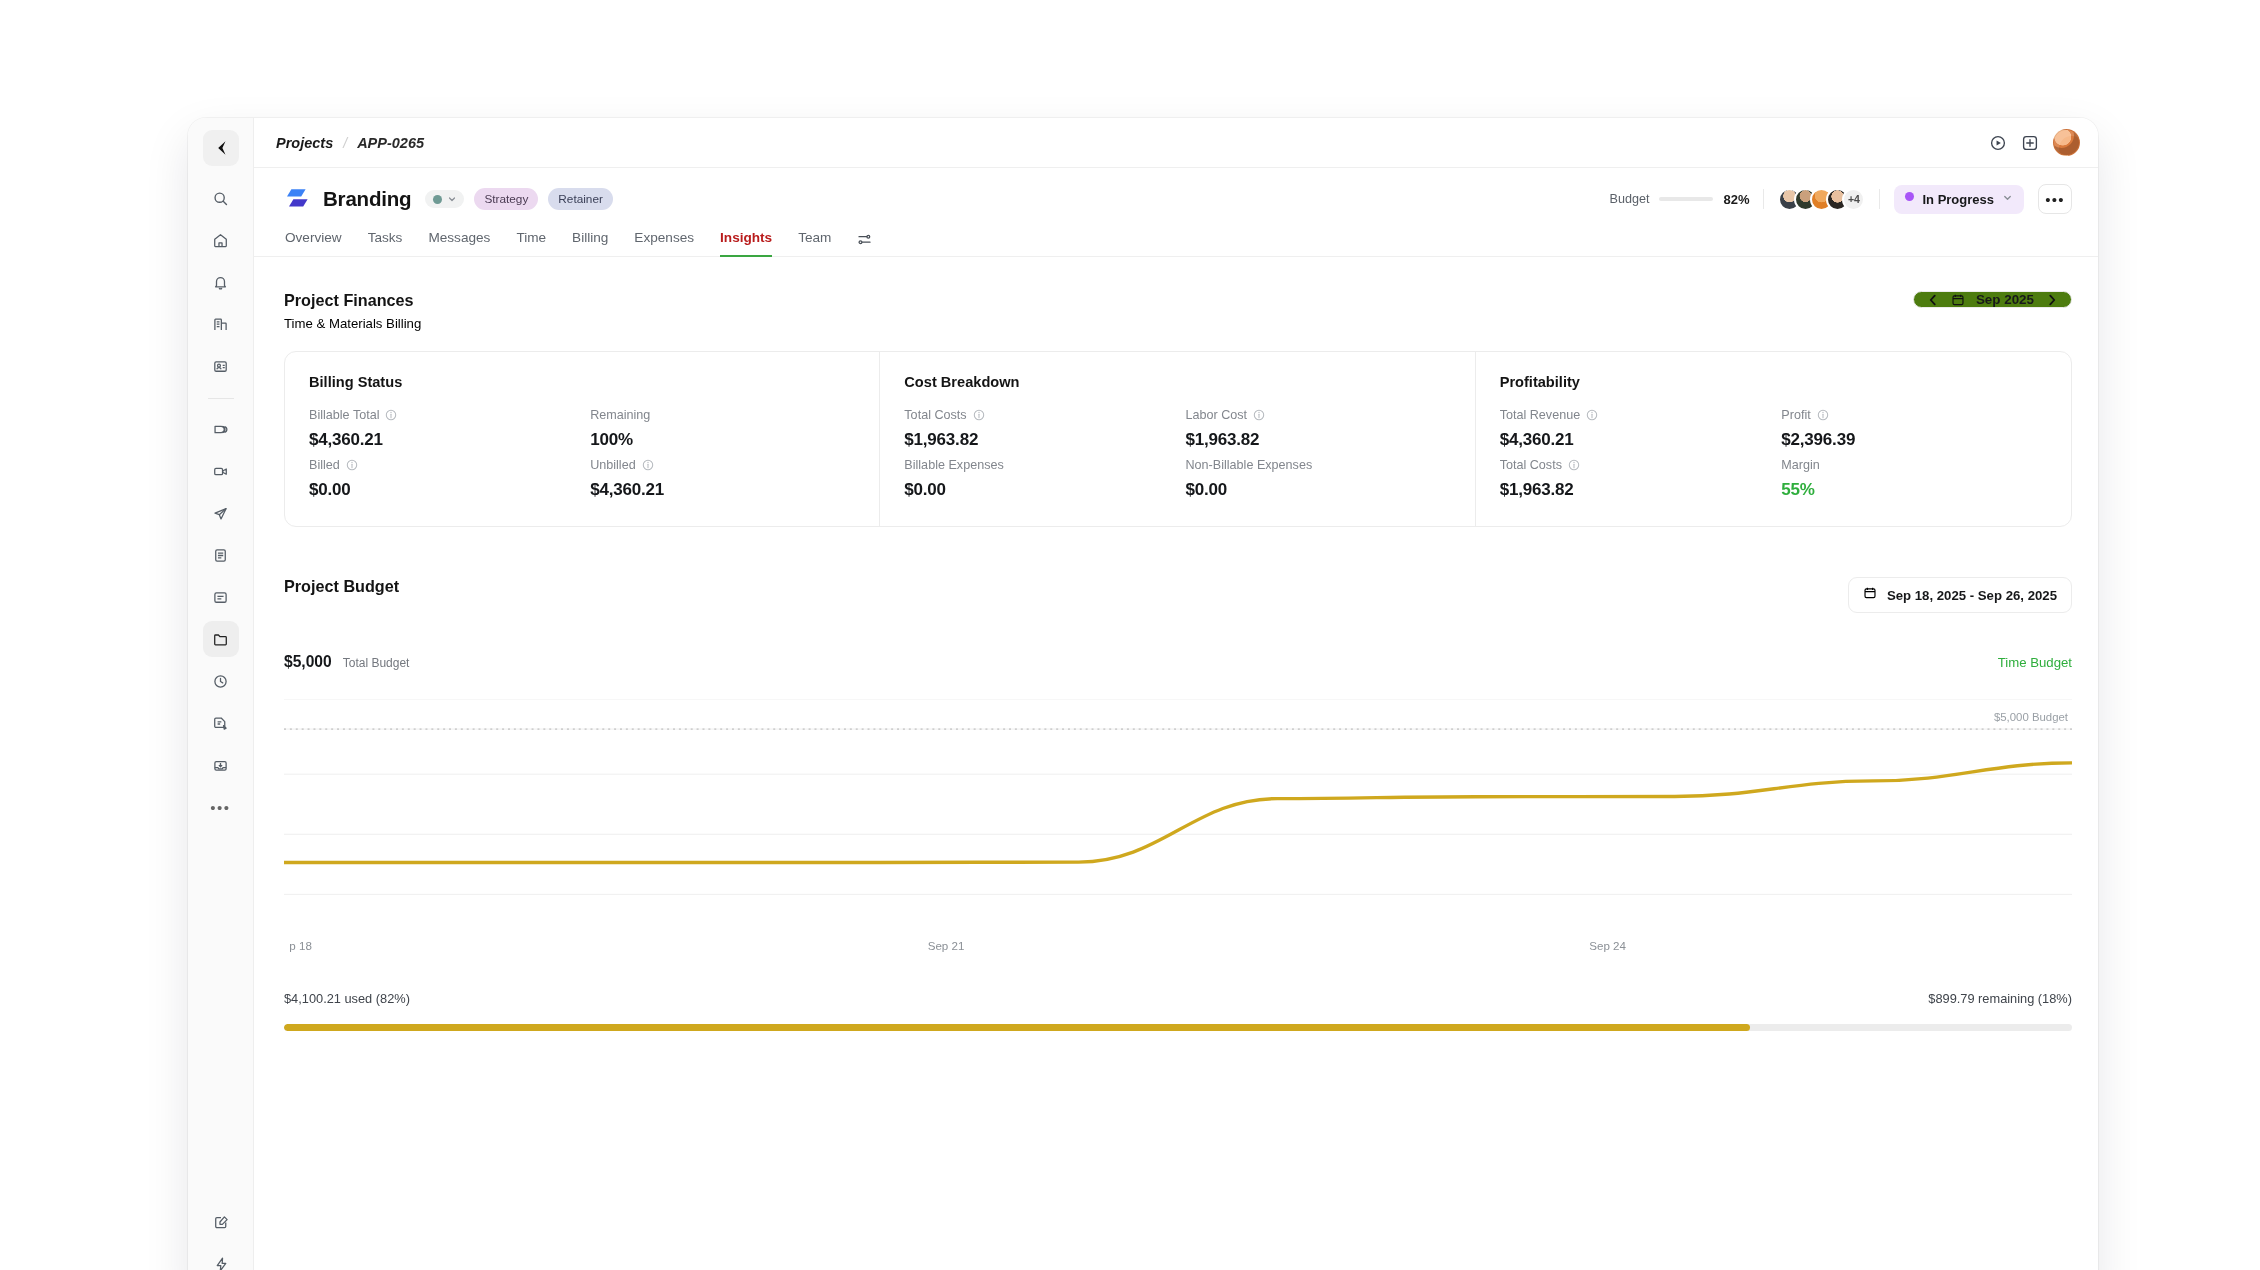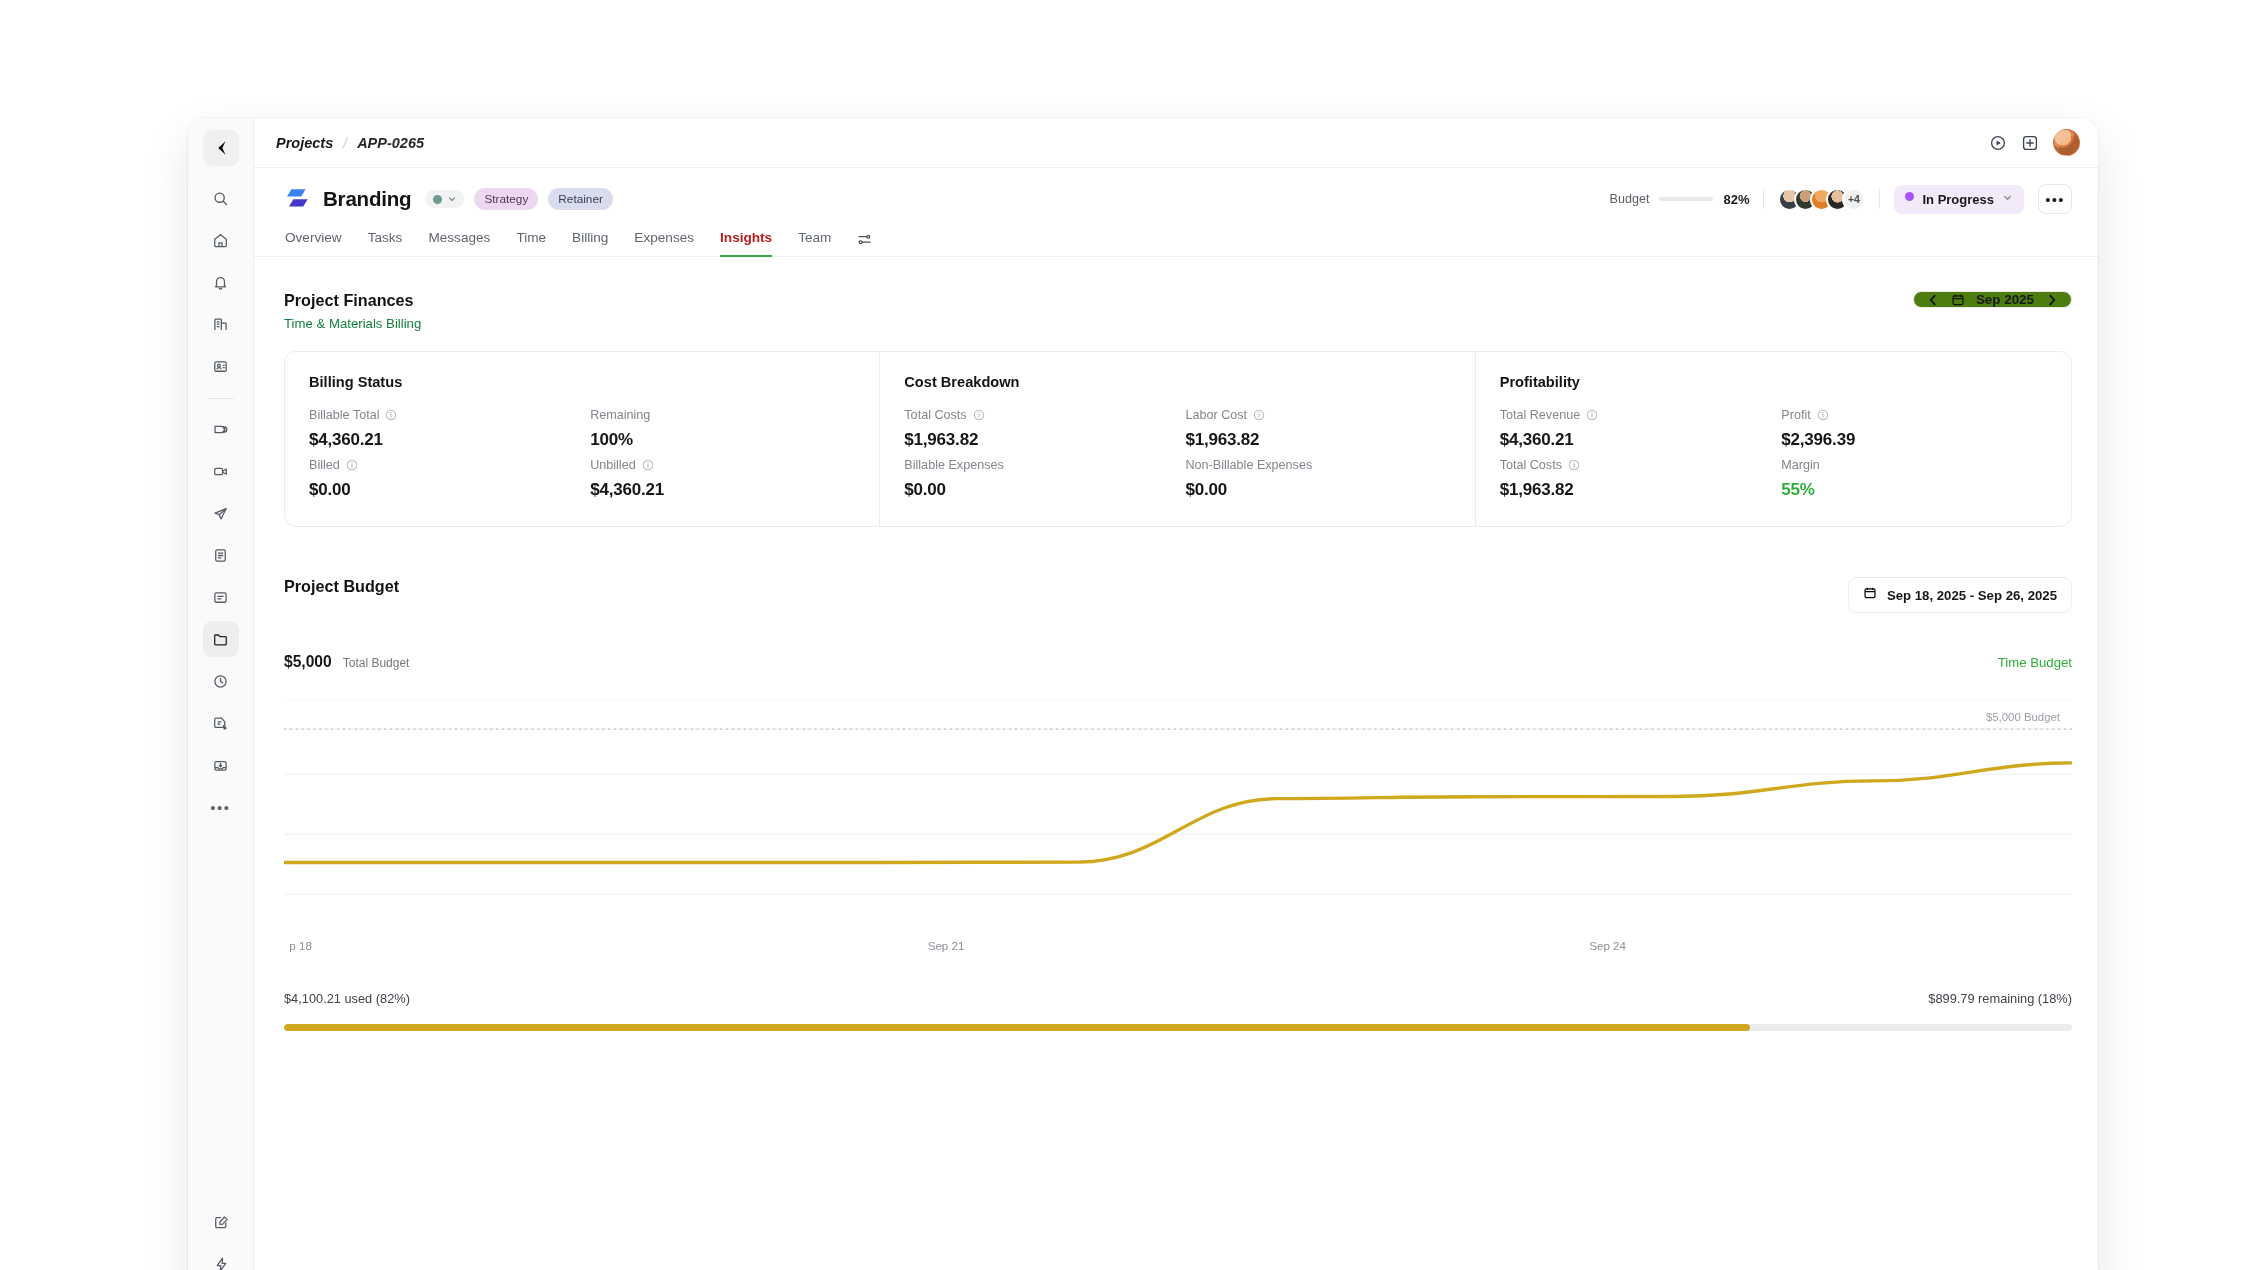--- a/index.html
+++ b/index.html
@@ -125,21 +125,21 @@
   }
   .tab.active { color:#b91c1c; font-weight: 700; border-bottom-color:#3aa641; }
   .tab-icon { padding-bottom: 9px; color:#4a5058; display:flex; cursor:pointer; }
   .tabs-rule { height:1px; background:#efefef; margin: 0 0 0 0; }
 
   
   .content { flex:1; overflow:hidden; padding: 0 26px 0 30px; }
 
   .sec-head { display:flex; align-items:flex-start; margin-top: 34px; }
   .sec-title { font-size: 16.2px; font-weight: 700; color:#141414; }
-  .sec-sub { font-size: 13.2px; color:#15803d; margin-top: 6px; }
+  .sec-sub { font-size: 13.2px; color:#000000; margin-top: 6px; }
   .sec-head-right { margin-left:auto; }
 
   .month-nav {
     display:flex; align-items:center; gap: 11px;
     border:1px solid #ececec; border-radius: 9px; padding: 0 12px; background:#4d7c0f;
   }
   .month-nav .nv { color:#111; display:flex; cursor:pointer; }
   .month-nav .lbl { font-size: 13.4px; font-weight:600; color:#17181a; }
 
   
@@ -166,21 +166,21 @@
 
   .total-row { display:flex; align-items:baseline; margin-top: 40px; }
   .total-amt { font-size: 15.6px; font-weight: 700; color:#15171a; }
   .total-lbl { font-size: 12px; color:#74787f; margin-left: 11px; }
   .edit-budget { margin-left:auto; font-size: 13.2px; color:#2fae3d; font-weight: 500; cursor:pointer; }
 
   
   .chart-wrap { position: relative; margin-top: 28px; height: 238px; }
   .chart-svg { display:block; width: 100%; height: 218px; }
   .budget-ref-label {
-    position:absolute; right: 12px; top: 12px; font-size: 11.4px; color:#9aa0a6;
+    position:absolute; right: 4px; top: 12px; font-size: 11.4px; color:#9aa0a6;
   }
   .xaxis { position:relative; height: 20px; margin-top: 2px; }
   .xtick { position:absolute; font-size: 11.6px; color:#8b9096; top: 0; }
 
   
   .sum-row { display:flex; align-items:center; margin-top: 32px; }
   .sum-left { font-size: 12.8px; color:#3f444b; }
   .sum-right { margin-left:auto; font-size: 12.8px; color:#3f444b; }
   .prog-track {
     margin-top: 18px; height: 7px; border-radius: 4px; background:#ececec; overflow:hidden;

